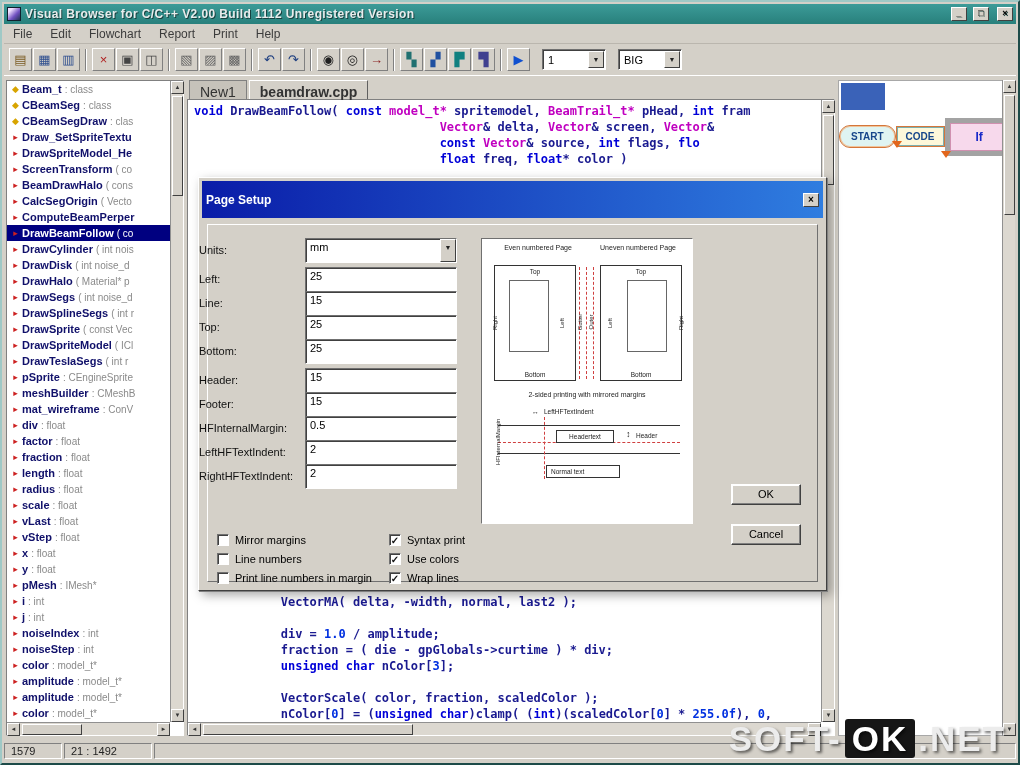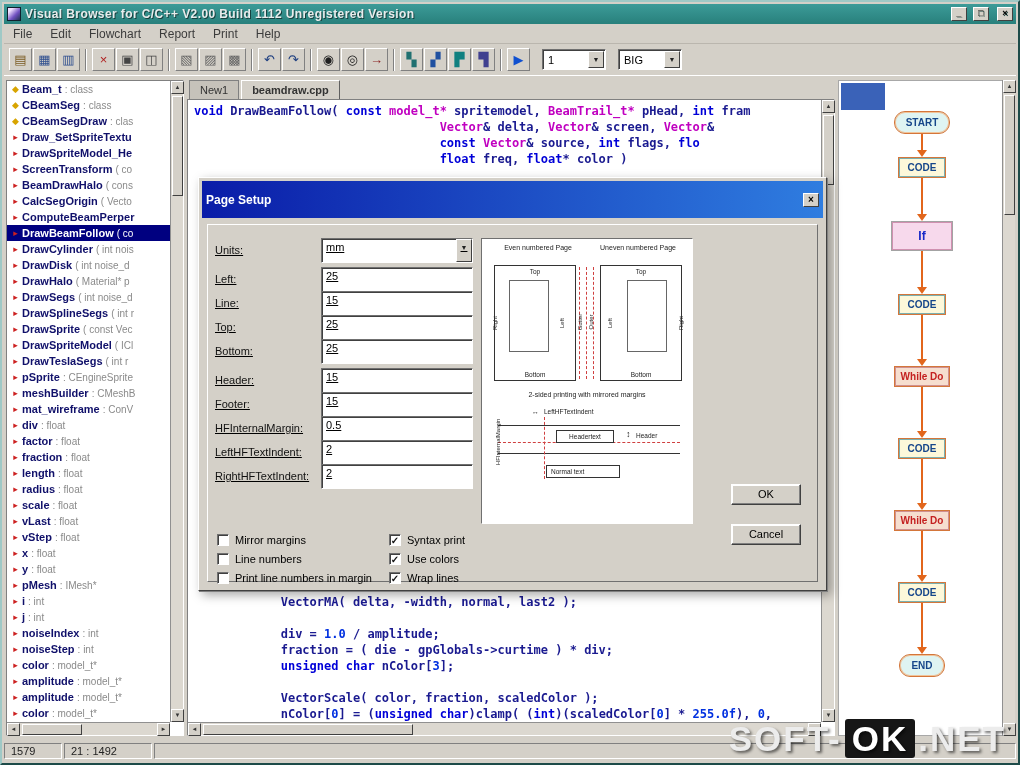--- a/index.html
+++ b/index.html
@@ -73,21 +73,21 @@
   .icon-class { color: #d8a400; }
   .tree-name { font-weight: bold; color: #10106a; }
   .tree-suffix { color: #8a8a8a; margin-left: 3px; font-size: 10px; }
   .tree-item.selected { background: var(--sel,#000080); }
   .tree-item.selected .tree-name, .tree-item.selected .tree-suffix { color: #fff; }
   .tree-panel .hscroll { right: 13px; }
 
   
   .editor-panel { position: absolute; left: 185px; top: 78px; width: 648px; bottom: 27px; }
   .editor-tabs { position: absolute; left: 2px; top: 0; height: 19px; display: flex; }
-  .etab { padding: 3px 10px 2px; font-size: 11px; background: #c6c2ba; color: #333;
+  .etab { padding: 3px 10px 2px; font-size: 14px; background: #c6c2ba; color: #333;
     border: 1px solid #808080; border-bottom: none; margin-right: 2px; }
   .etab.active { background: #d4d0c8; font-weight: bold; position: relative; z-index: 2;
     border-color: #fff #606060 #d4d0c8 #fff; }
   .editor { position: absolute; left: 0; top: 19px; right: 0; bottom: 0; background: #fff;
     border: 1px solid; border-color: #808080 #fff #fff #808080; }
   .code-area { position: absolute; left: 1px; top: 1px; right: 14px; bottom: 14px;
     overflow: hidden; }
   .code { font-family: "DejaVu Sans Mono", monospace; font-size: 12px; font-weight: bold;
     white-space: pre; color: var(--code,#1a1a90); }
   .code-line { height: 16px; }
@@ -98,28 +98,28 @@
   .code-bottom { position: absolute; top: 494px; left: 5px; }
   .editor .vscroll { bottom: 13px; }
   .editor .hscroll { right: 13px; }
 
   
   .flow-panel { position: absolute; left: 836px; top: 78px; width: 168px; bottom: 27px;
     background: #fff; border: 1px solid #a8a8a8; overflow: hidden; }
   .blue-block { position: absolute; left: 2px; top: 2px; width: 44px; height: 27px;
     background: #3a62b8; }
   .flowchart { position: absolute; left: 0; top: 30px; width: 100%;
-    display: flex; flex-direction: column; align-items: center; }
+    display: flex; align-items: center; }
   .fnode { display: flex; align-items: center; justify-content: center;
     font-weight: bold; font-size: 10px; }
   .n-terminal { background: #dff4f2; border: 1px solid #d4763a; border-radius: 11px;
     color: #16468a; padding: 5px 11px; box-shadow: inset 0 0 0 1px #f0c49a; }
   .n-process { background: #fdf8da; border: 1px solid #d4763a; color: #16468a;
     padding: 4px 9px; box-shadow: inset 0 0 0 1px #7ab0b0; }
-  .n-decision { background: #f7d9ec; border: 1px solid #a3a3a3; color: #1828c8;
+  .n-decision { background: #f7d9ec; border: 5px solid #a3a3a3; color: #1828c8;
     padding: 7px 26px; font-size: 12px; box-shadow: inset 0 0 0 1px #d090b0; }
   .n-loop { background: #f6decf; border: 1px solid #d4763a; color: #c42020;
     padding: 4px 6px; box-shadow: inset 0 0 0 1px #d09090; }
   .farrow { width: 2px; background: var(--farrow,#e2661c); position: relative;
     margin-bottom: 7px; }
   .farrow::after { content: ""; position: absolute; left: -4px; bottom: -7px;
     border: 5px solid transparent; border-bottom: none;
     border-top: 7px solid var(--farrow,#e2661c); }
   .app-vscroll { position: absolute; right: 3px; top: 78px; bottom: 27px; width: 13px;
     background: #dcd8d0; border-left: 1px solid #909090; }
@@ -143,21 +143,21 @@
     border: 1px solid; border-color: #fff #404040 #404040 #fff; color: #000;
     font-size: 10px; line-height: 12px; text-align: center; font-weight: bold; }
   .dlg-tabs { position: absolute; left: 9px; top: 28px; display: flex;
     align-items: flex-end; z-index: 4; }
   .dlg-tab { padding: 3px 9px; font-size: 11px; background: #d4d0c8;
     border: 1px solid; border-color: #fff #707070 #d4d0c8 #fff; margin-right: 2px; }
   .dlg-tab.inactive { background: #ccc8c0; border-bottom: 1px solid #808080;
     padding-top: 2px; }
   .dlg-body { position: absolute; left: 8px; top: 46px; right: 8px; bottom: 8px;
     border: 1px solid; border-color: #fff #707070 #707070 #fff; }
-  .fields { position: absolute; left: 16px; top: 62px; width: 258px; z-index: 5; text-decoration: underline; }
+  .fields { position: absolute; left: 0; top: 62px; width: 258px; z-index: 5; }
   .frow { display: flex; align-items: center; height: 20px; margin-bottom: 4px; }
   .frow.gap { margin-top: 9px; }
   .flabel { width: 106px; font-size: 11px; color: #111; }
   .fwrap { flex: 1; display: flex; height: 25px; background: #fff; border: 1px solid;
     border-color: #707070 #fff #fff #707070; box-shadow: inset 1px 1px 0 #404040; }
   .finput { flex: 1; font-size: 11px; padding: 2px 4px; color: #000; }
   .fin-arrow { width: 16px; background: #d4d0c8; border: 1px solid;
     border-color: #fff #404040 #404040 #fff; font-size: 7px; text-align: center;
     line-height: 15px; color: #222; }
   .checks-left { position: absolute; left: 18px; top: 352px; z-index: 5; }

